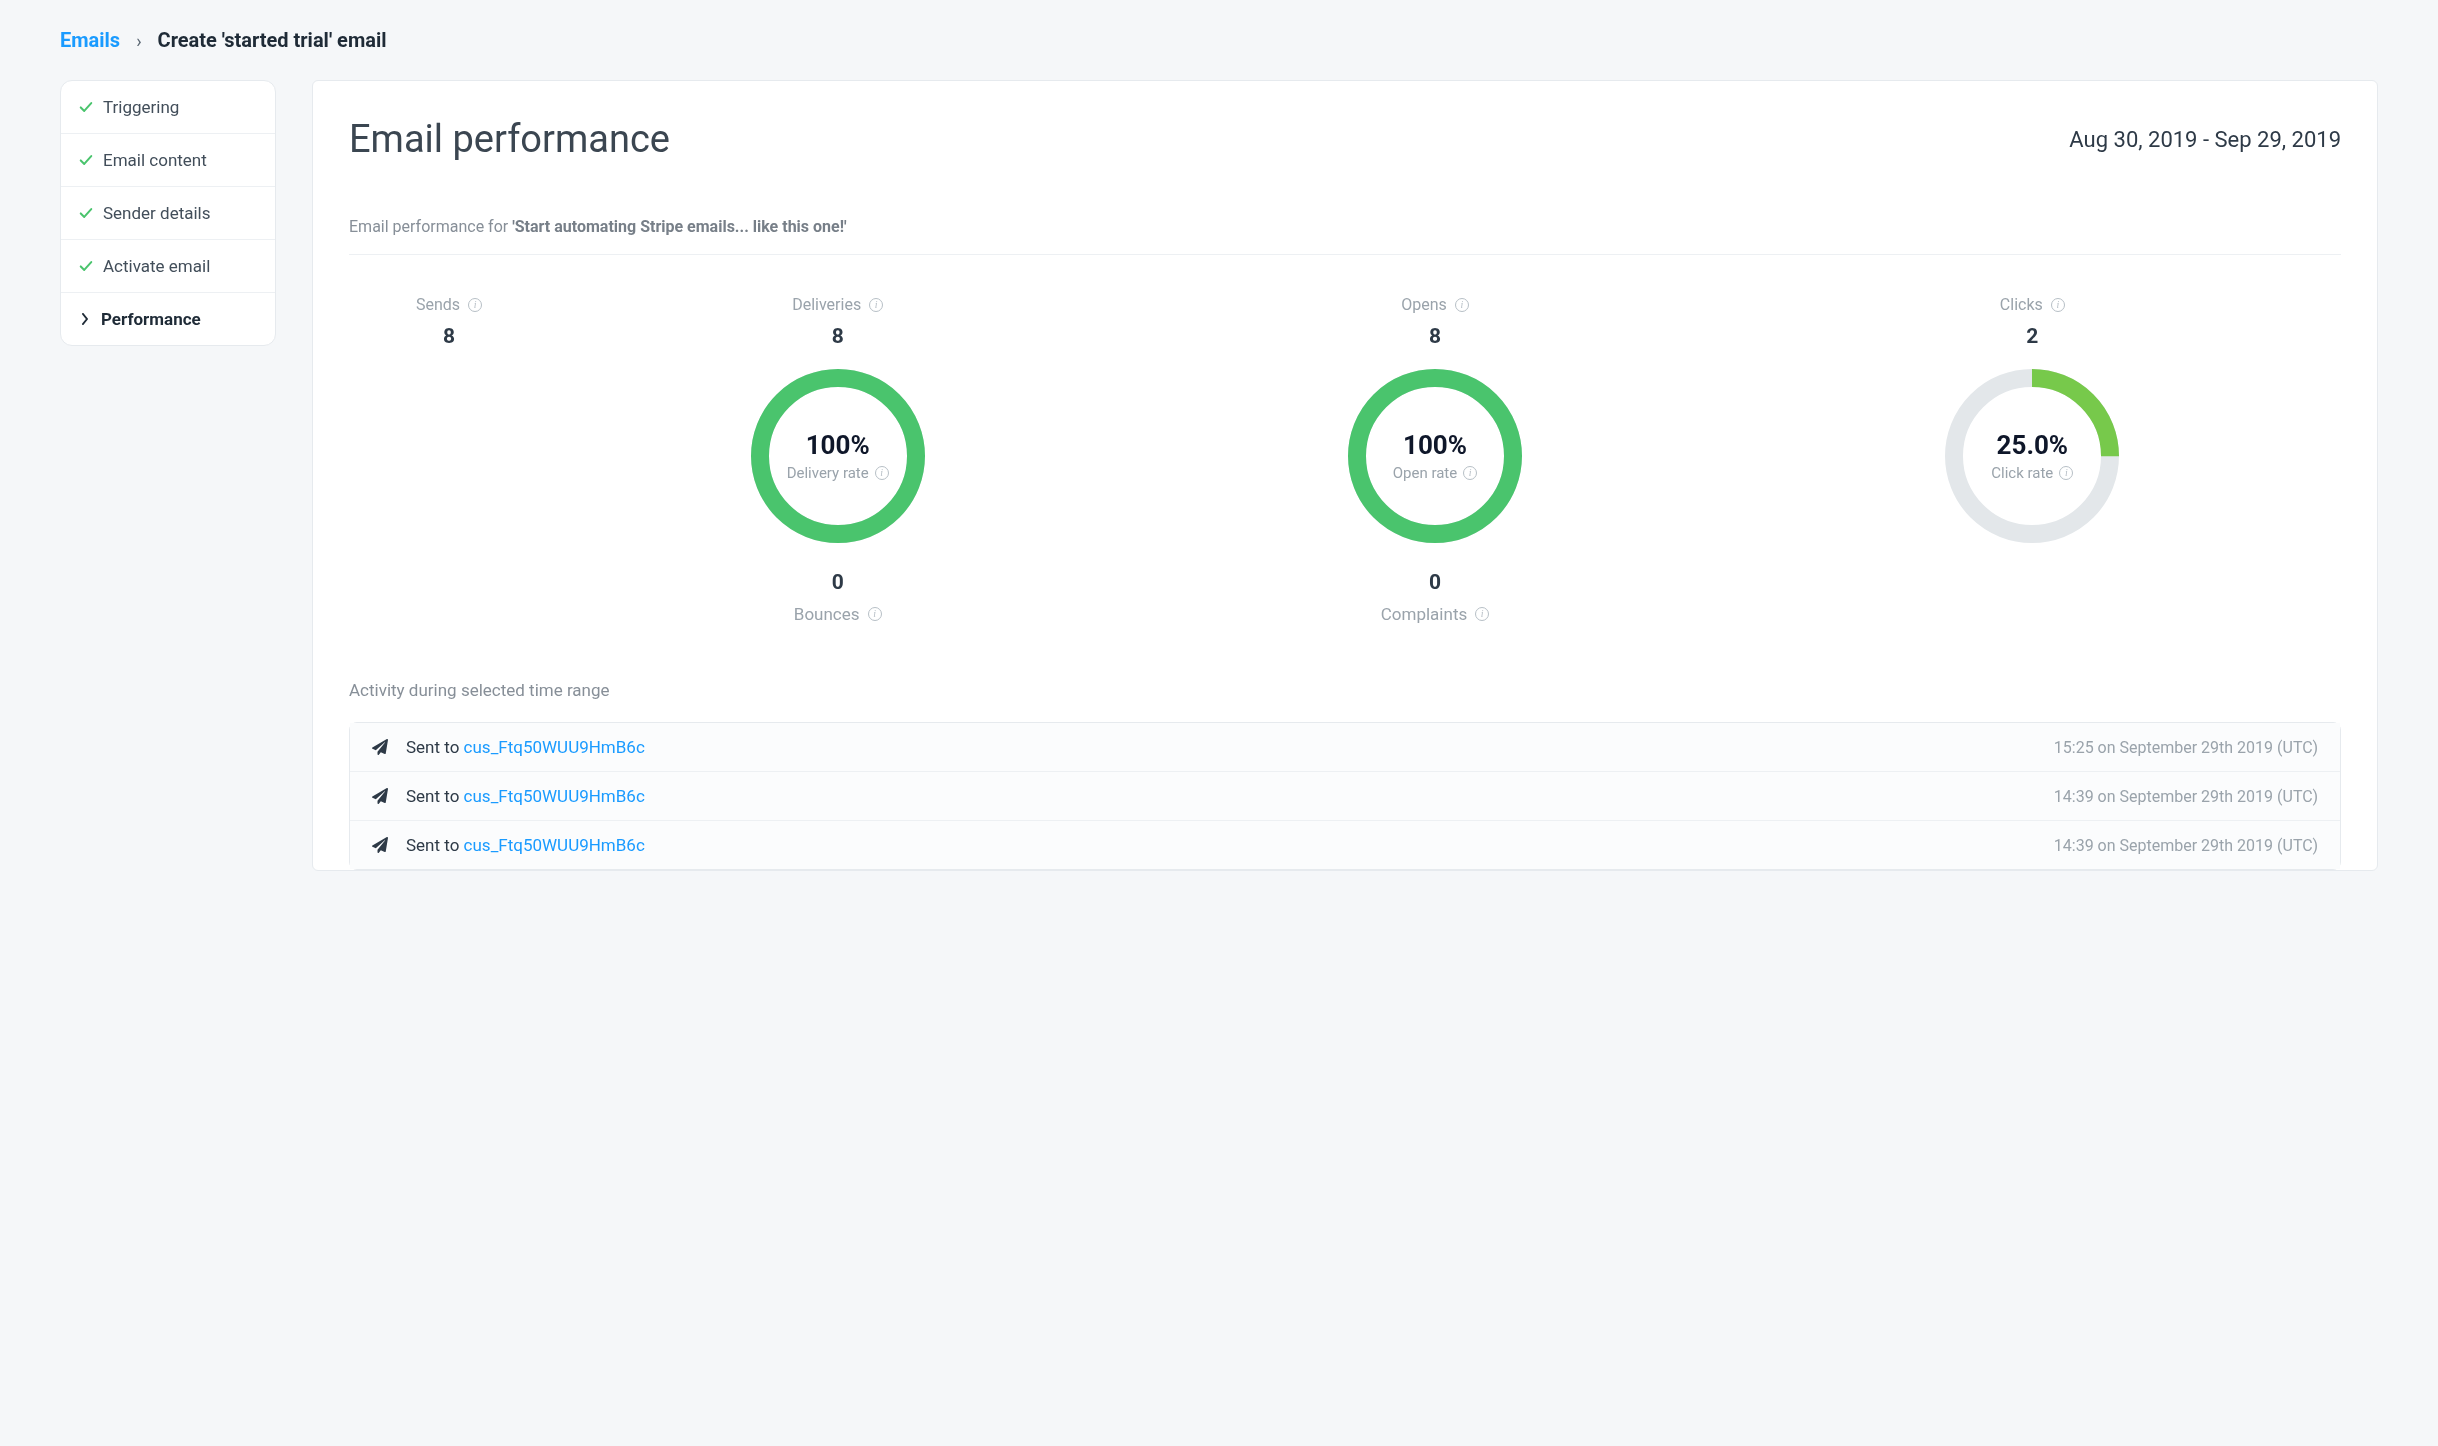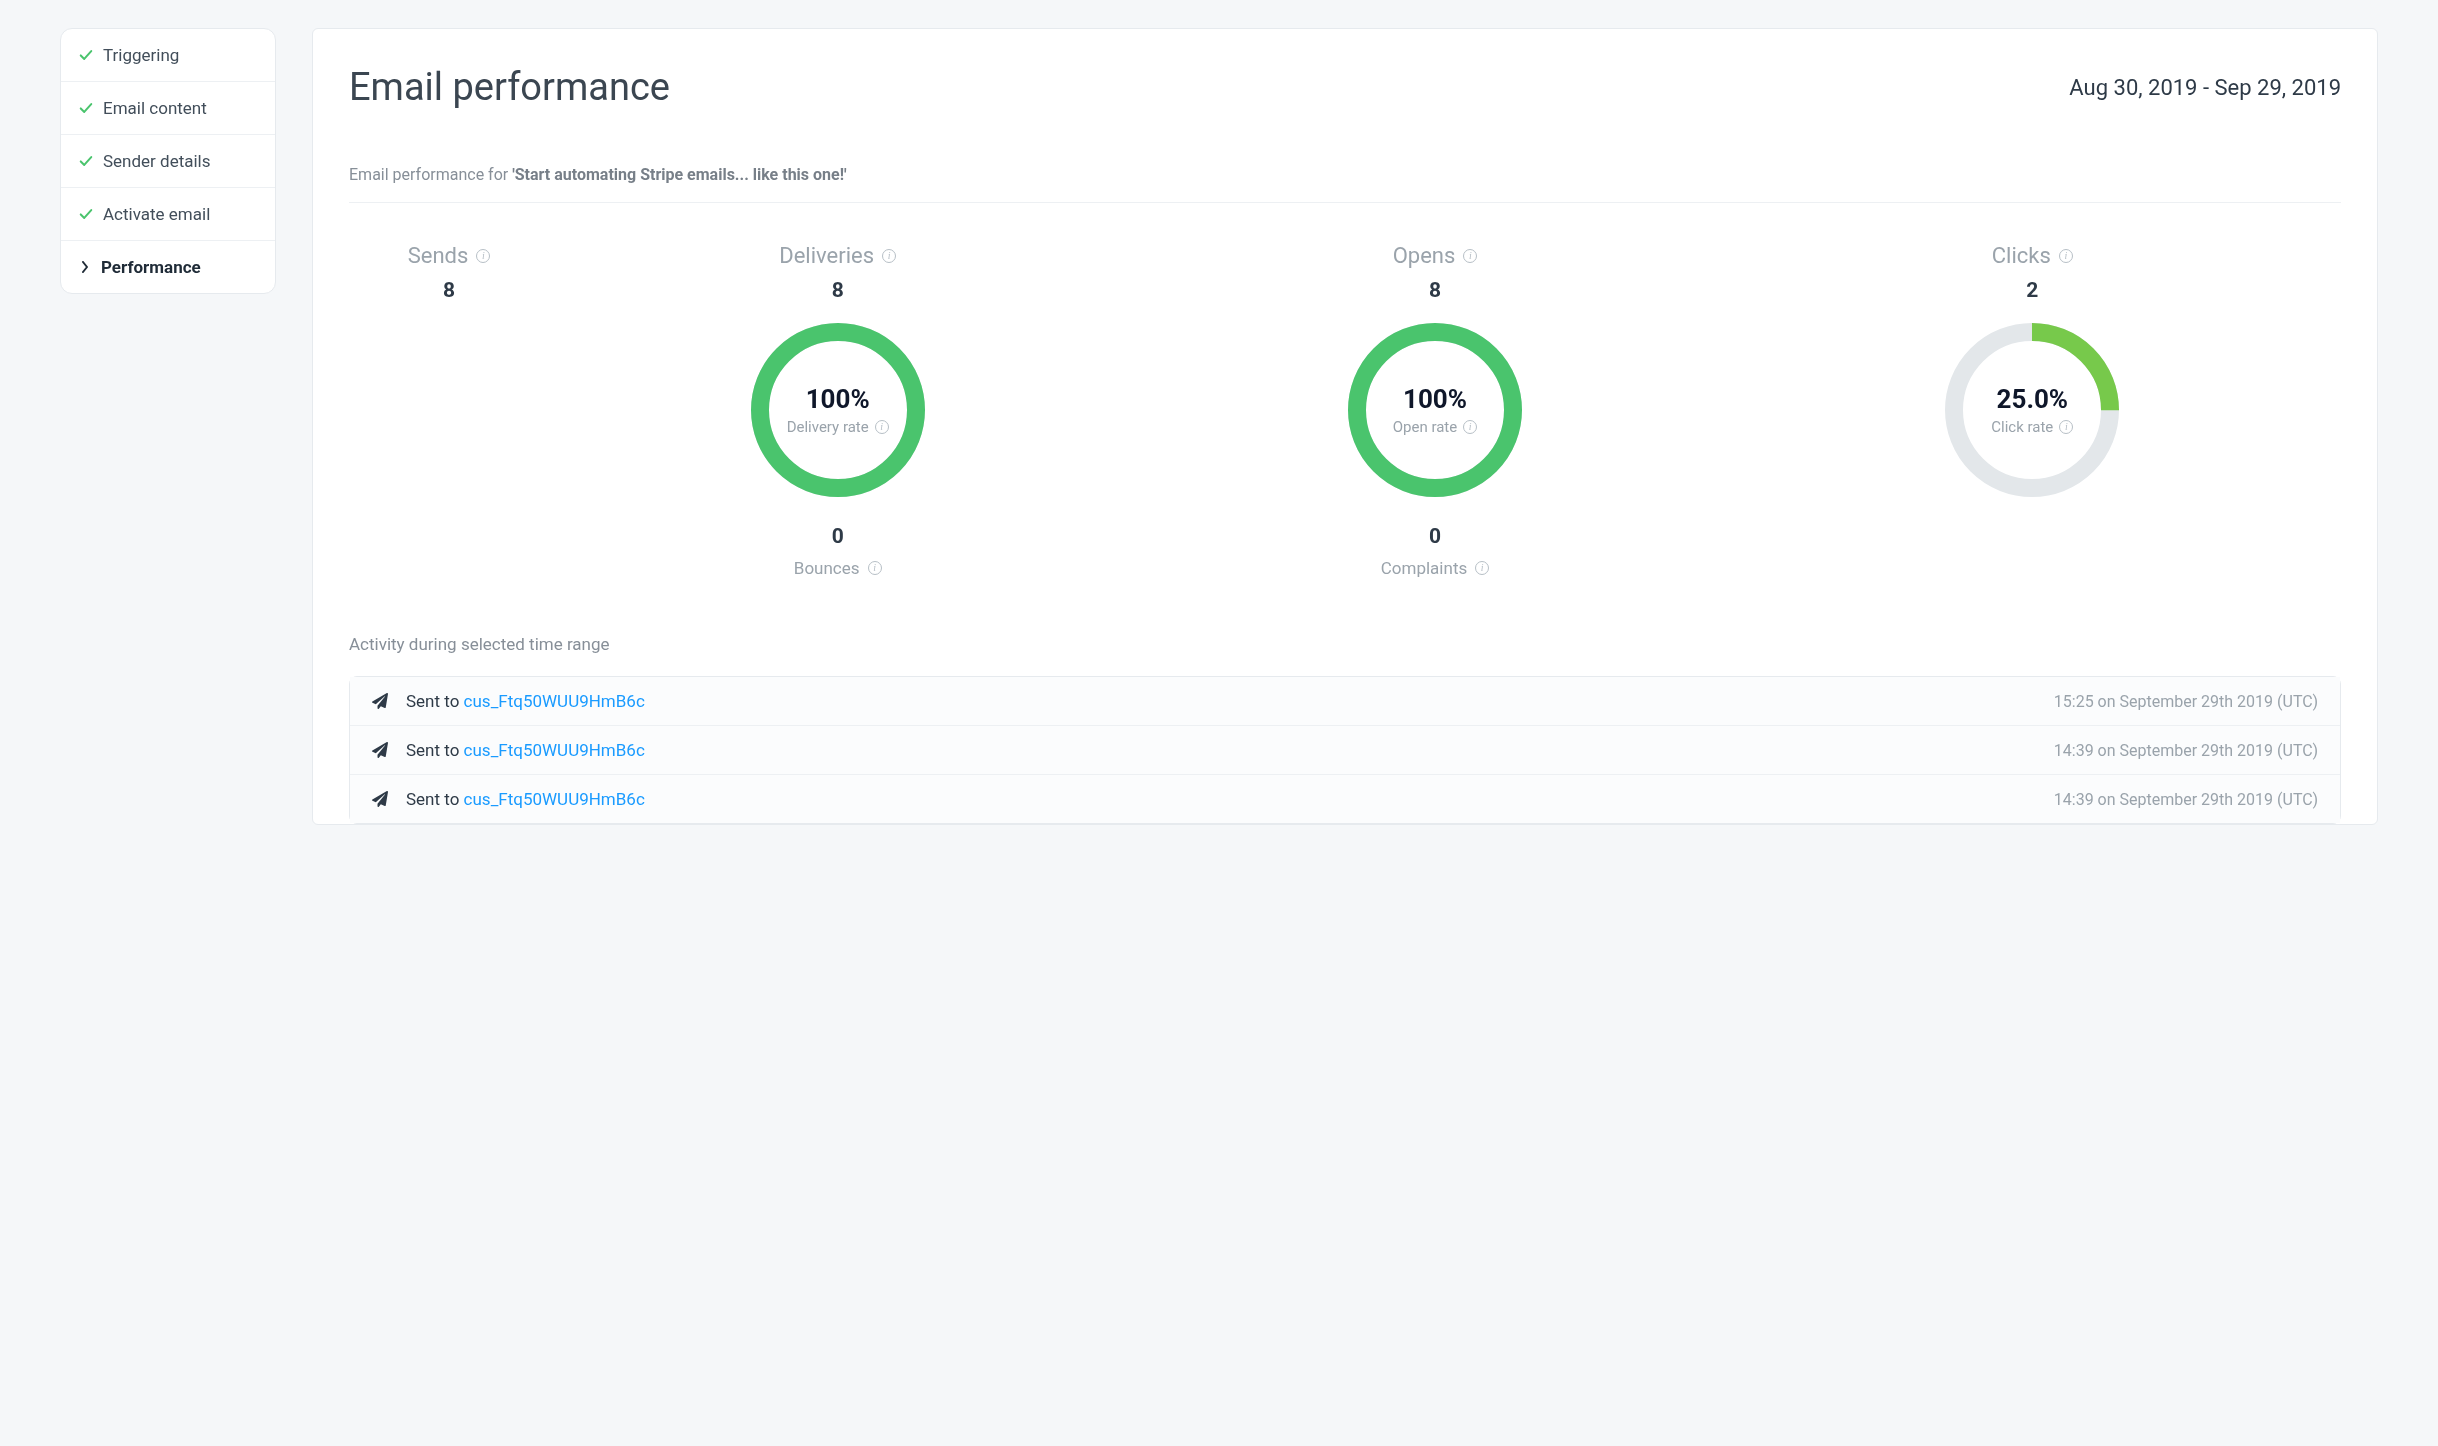--- a/index.html
+++ b/index.html
@@ -122,21 +122,21 @@
     .metric-col.first {
       flex: 0 0 180px;
       justify-content: flex-start;
       padding-top: 0;
     }
     .top-stat {
       text-align: center;
     }
     .top-stat .label {
       color: #9aa3ab;
-      font-size: 22px;
+      font-size: 16px;
       display: inline-flex;
       align-items: center;
       gap: 8px;
     }
     .top-stat .value {
       font-weight: 700;
       font-size: 21px;
       color: #2e3a47;
       margin-top: 10px;
     }
@@ -243,20 +243,25 @@
     .activity-time {
       margin-left: auto;
       color: #9aa3ab;
       font-size: 16px;
     }
   </style>
 </head>
 <body>
 
 <div class="page">
+  <div class="breadcrumb">
+    <span class="link">Emails</span>
+    <span class="sep">›</span>
+    <span class="current">Create 'started trial' email</span>
+  </div>
 
   <div class="layout">
     <div class="sidebar" id="sidebar">
         <div class="sidebar-item">
           <svg class="check" viewBox="0 0 16 16">
             <path fill="none" stroke="currentColor" stroke-width="2.3" stroke-linecap="round" stroke-linejoin="round" d="M2 8.5l4 4L14 3.5"></path>
           </svg>
           <span>Triggering</span>
         </div>
         <div class="sidebar-item">

